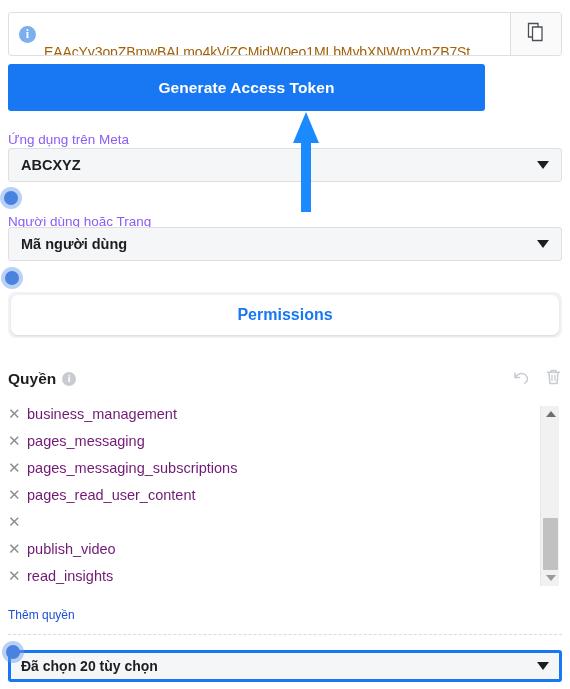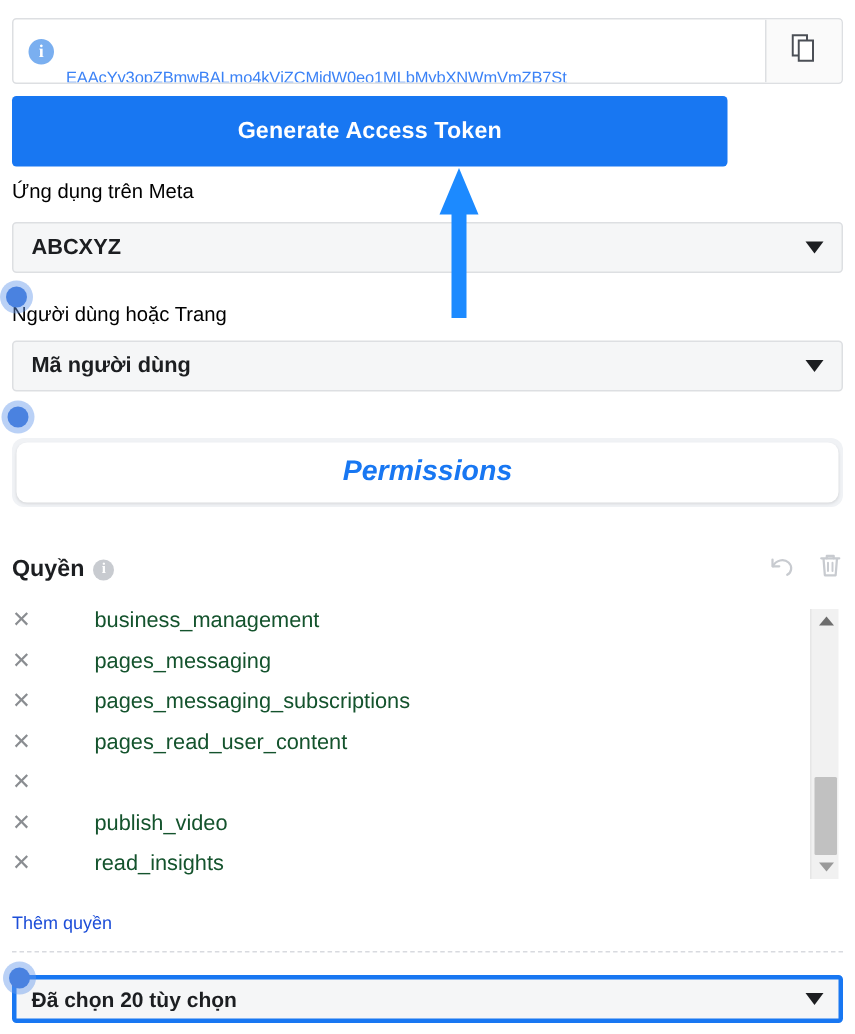--- a/index.html
+++ b/index.html
@@ -45,22 +45,22 @@
     color: #ffffff;
     font-size: 12px;
     font-weight: bold;
     font-family: "Liberation Serif", serif;
     display: flex;
     align-items: center;
     justify-content: center;
     line-height: 1;
   }
   .token-text {
-    font-size: 11px;
-    color: #3b82f6;
+    font-size: 14px;
+    color: #a16207;
     white-space: nowrap;
     overflow: hidden;
     letter-spacing: -0.1px;
     margin-top: 36px;
   }
   .copy-btn {
     flex: 0 0 auto;
     width: 51px;
     border-left: 1px solid #dddfe2;
     background: #fafafa;
@@ -83,22 +83,23 @@
     font-weight: bold;
     font-family: "Liberation Sans", sans-serif;
     cursor: pointer;
     letter-spacing: 0.1px;
   }
 
   
   .field-label {
     position: absolute;
     font-size: 13.5px;
-    color: #000000;
+    color: #8b5cf6;
     white-space: nowrap;
+    margin-top: 12px;
   }
   .select-box {
     position: absolute;
     left: 8px;
     width: 554px;
     height: 34px;
     background: #f5f6f7;
     border: 1px solid #dddfe2;
     border-radius: 3px;
     display: flex;
@@ -130,25 +131,24 @@
     background: #f0f2f5;
     border-radius: 8px;
     display: flex;
     padding: 3px;
   }
   .tab {
     flex: 1 1 50%;
     display: flex;
     align-items: center;
     justify-content: center;
-    font-size: 19px;
+    font-size: 16px;
     border-radius: 7px;
     cursor: pointer;
     color: #606770;
-    font-style: italic;
   }
   .tab.active {
     background: #ffffff;
     color: #1877f2;
     font-weight: bold;
     box-shadow: 0 1px 2px rgba(0,0,0,0.10);
   }
 
   
   .perm-header {
@@ -202,23 +202,22 @@
     flex: 0 0 auto;
     font-size: 15px;
     color: #8a8d91;
     line-height: 1;
     cursor: pointer;
     width: 12px;
     text-align: center;
   }
   .perm-name {
     font-size: 14.5px;
-    color: #14532d;
+    color: #701a75;
     white-space: nowrap;
-    margin-left: 36px;
   }
 
   
   .scrollbar {
     position: absolute;
     left: 540px; top: 406px;
     width: 19px; height: 180px;
     background: #f1f1f1;
     border-left: 1px solid #e6e6e6;
   }

